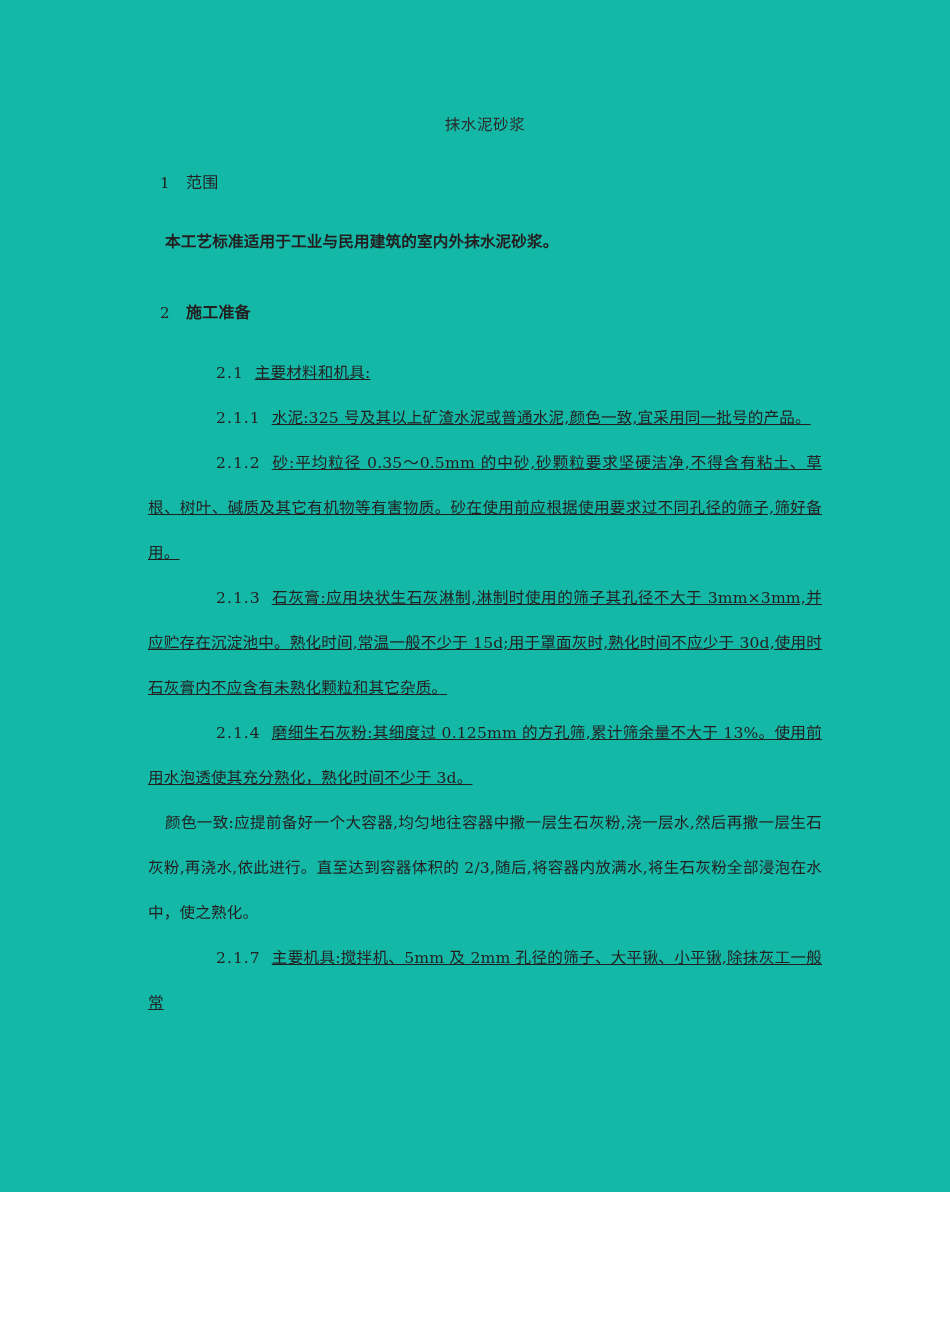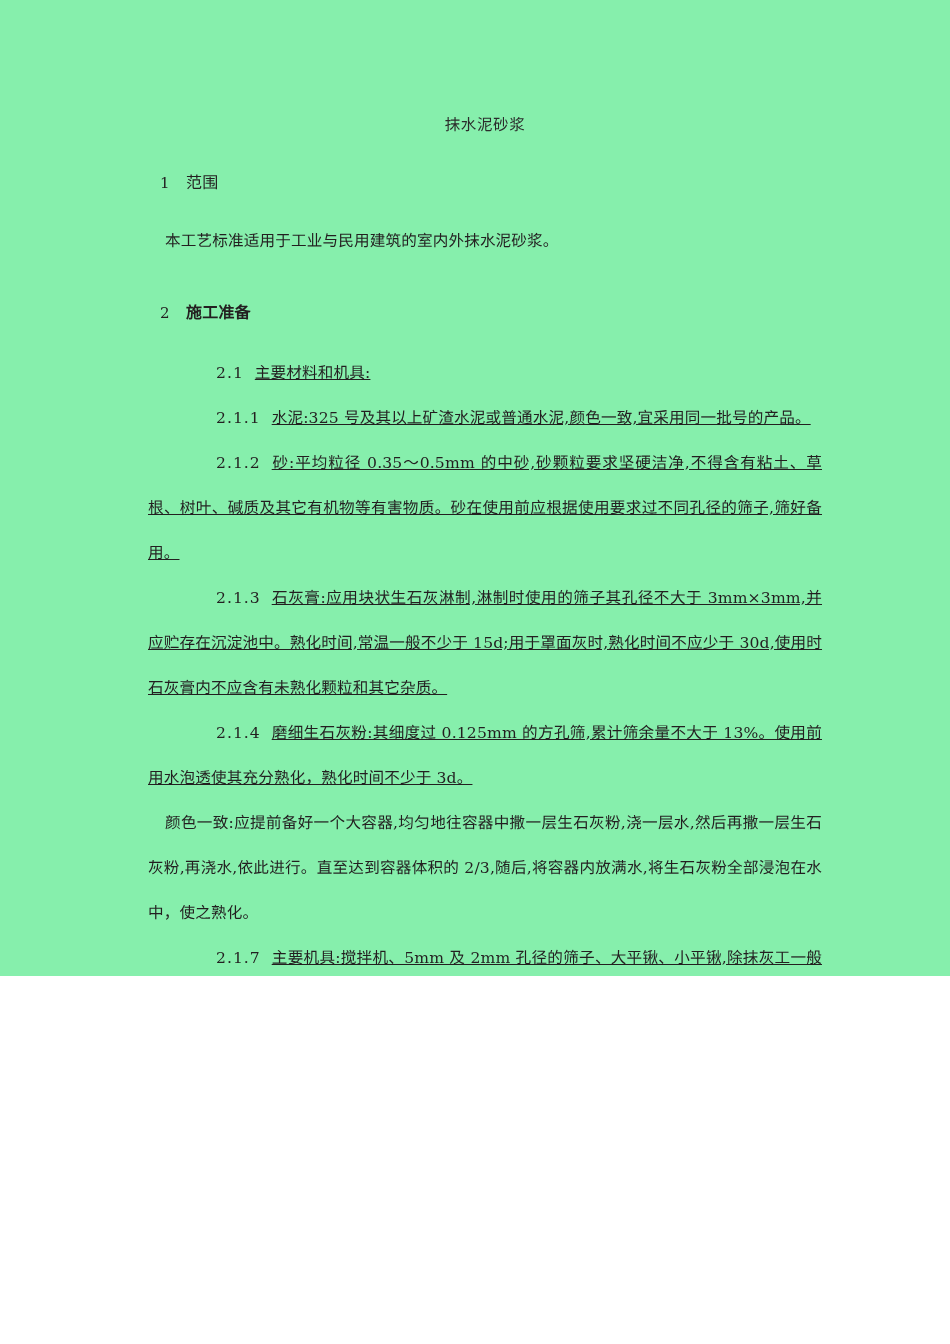--- a/index.html
+++ b/index.html
@@ -9,22 +9,22 @@
     background: #ffffff;
   }
   body {
     font-family: "DejaVu Serif", "Liberation Serif", serif;
     color: #231f20;
     -webkit-font-smoothing: antialiased;
   }
   .page {
     position: relative;
     width: 950px;
-    height: 976px;
-    background: #86efac;
+    height: 1192px;
+    background: #14b8a6;
     overflow: hidden;
     box-sizing: border-box;
   }
   .content {
     position: absolute;
     left: 148px;
     top: 0;
     width: 674px;
   }
   .doc-title {
@@ -63,20 +63,21 @@
     line-height: 45px;
     margin: 0;
     text-align: justify;
     text-justify: inter-ideograph;
     color: #231f20;
     letter-spacing: 0.15px;
   }
   .para.first-body {
     padding-top: 16px;
     text-indent: 17px;
+    font-weight: bold;
   }
   .para.indent-1 {
     text-indent: 17px;
   }
   .para.indent-2 {
     text-indent: 34px;
     text-decoration: underline;
   }
   .para .lbl {
     display: inline-block;

